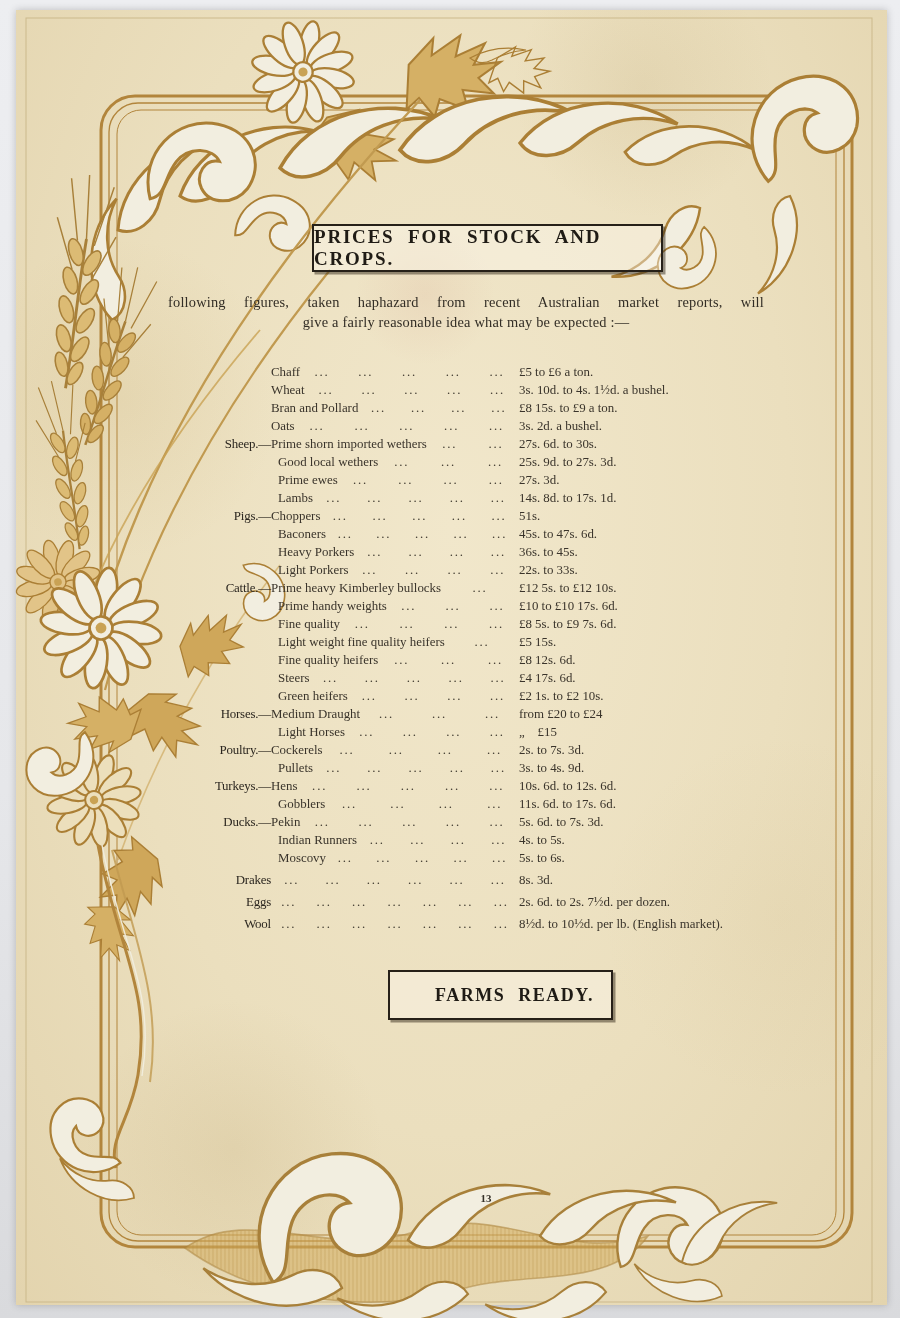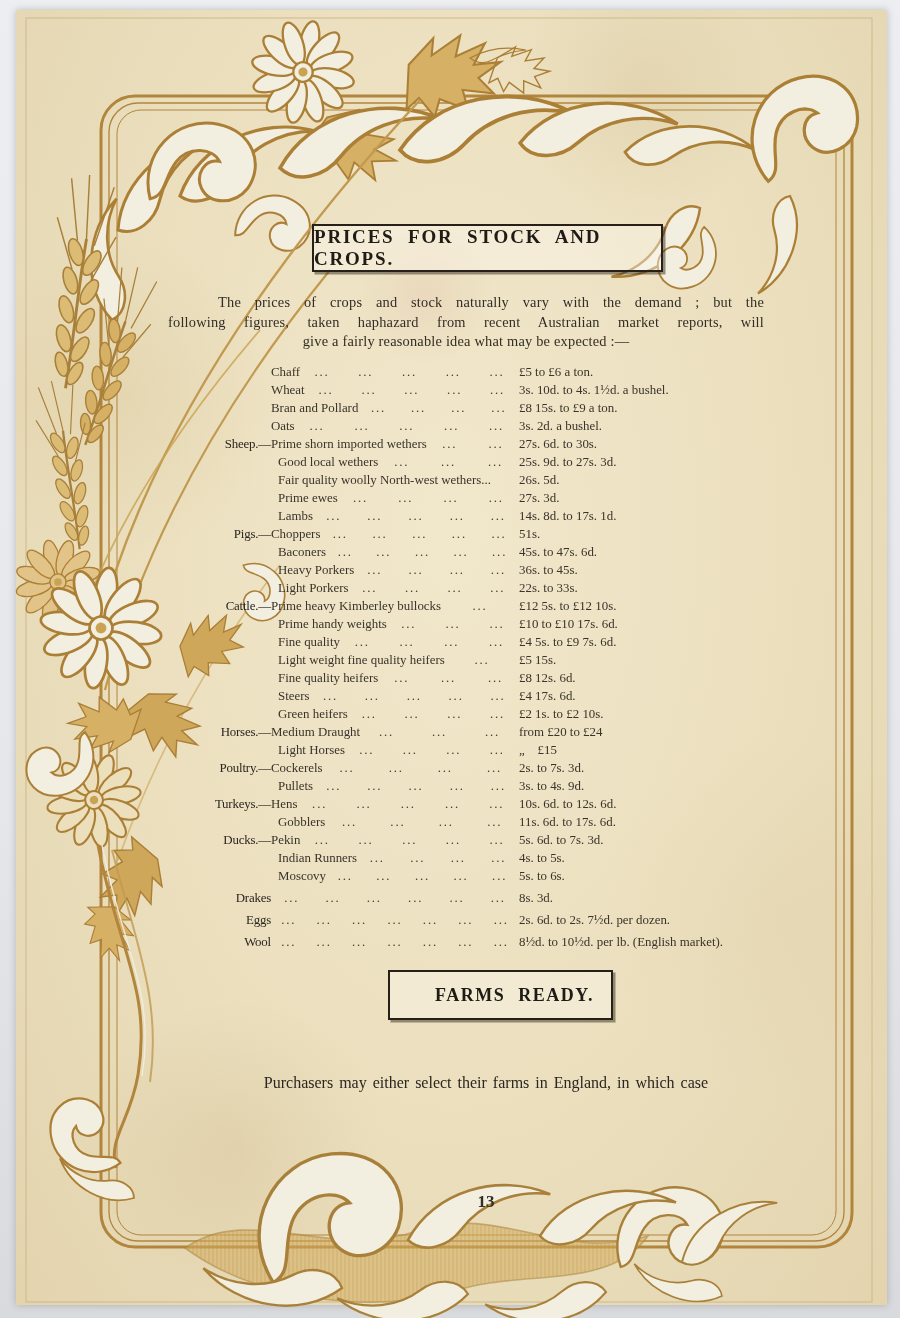--- a/index.html
+++ b/index.html
@@ -40,21 +40,21 @@
   .pitem.sub{padding-left:7px;}
   .pdots{flex:1 1 0;min-width:0;display:flex;justify-content:space-around;overflow:hidden;color:#464035;}
   .pdots span{letter-spacing:1.8px;}
   .pval{flex:0 0 252px;}
 
   #fifteen{position:absolute;left:105px;top:1042px;width:730px;text-align:center;font-weight:bold;
     font-size:12.9px;letter-spacing:.2px;word-spacing:2.5px;color:#2b261f;}
   #purchasers{position:absolute;left:130px;top:1072px;width:680px;text-align:center;
     font-size:16px;line-height:21.5px;color:#2b2620;word-spacing:2px;}
   #pagenum{position:absolute;left:105px;top:1192px;width:730px;text-align:center;
-    font-size:17px;font-weight:bold;color:#332e26;}
+    font-size:11px;font-weight:bold;color:#332e26;}
 </style>
 </head>
 <body>
 
 <div id="stage">
   <div id="paper"></div>
 
   <svg id="ornaments" viewBox="0 0 900 1318">
     <defs>
       <pattern id="hat" width="4" height="4" patternUnits="userSpaceOnUse">
@@ -168,21 +168,20 @@
       <use href="#leafc" transform="translate(722,1296) scale(1.0) rotate(-150)"></use>
     </g>
   </svg>
 
   <div id="content">
     <div class="headbox" id="title-box">
       <span class="t">PRICES FOR STOCK AND CROPS.</span>
     </div>
 
     <div id="intro">
-        <div class="jl first">The prices of crops and stock naturally vary with the demand ; but the</div>
         <div class="jl">following figures, taken haphazard from recent Australian market reports, will</div>
         <div class="cl">give a fairly reasonable idea what may be expected :—</div>
       </div>
 
     <div id="price-table">
         <div class="prow">
           <span class="pcat"></span>
           <span class="pitem">Chaff</span>
           <span class="pdots">
             <span>...</span>
@@ -242,26 +241,20 @@
           <span class="pitem sub">Good local wethers</span>
           <span class="pdots">
             <span>...</span>
             <span>...</span>
             <span>...</span>
           </span>
           <span class="pval">25s. 9d. to 27s. 3d.</span>
         </div>
         <div class="prow">
           <span class="pcat"></span>
-          <span class="pitem sub">Fair quality woolly North-west wethers...</span>
-          <span class="pdots"></span>
-          <span class="pval">26s. 5d.</span>
-        </div>
-        <div class="prow">
-          <span class="pcat"></span>
           <span class="pitem sub">Prime ewes</span>
           <span class="pdots">
             <span>...</span>
             <span>...</span>
             <span>...</span>
             <span>...</span>
           </span>
           <span class="pval">27s. 3d.</span>
         </div>
         <div class="prow">
@@ -342,21 +335,21 @@
         </div>
         <div class="prow">
           <span class="pcat"></span>
           <span class="pitem sub">Fine quality</span>
           <span class="pdots">
             <span>...</span>
             <span>...</span>
             <span>...</span>
             <span>...</span>
           </span>
-          <span class="pval">£4 5s. to £9 7s. 6d.</span>
+          <span class="pval">£8 5s. to £9 7s. 6d.</span>
         </div>
         <div class="prow">
           <span class="pcat"></span>
           <span class="pitem sub">Light weight fine quality heifers</span>
           <span class="pdots">
             <span>...</span>
           </span>
           <span class="pval">£5 15s.</span>
         </div>
         <div class="prow">
@@ -536,18 +529,17 @@
           <span class="pval">8½d. to 10½d. per lb. (English market).</span>
         </div>
       </div>
 
     <div class="headbox" id="farms-box">
       <span class="t">FARMS  READY.</span>
     </div>
 
 
     <div id="purchasers">
-        <div>Purchasers may either select their farms in England, in which case</div>
       </div>
 
     <div id="pagenum">13</div>
   </div>
 </div>
 
 </body></html>

